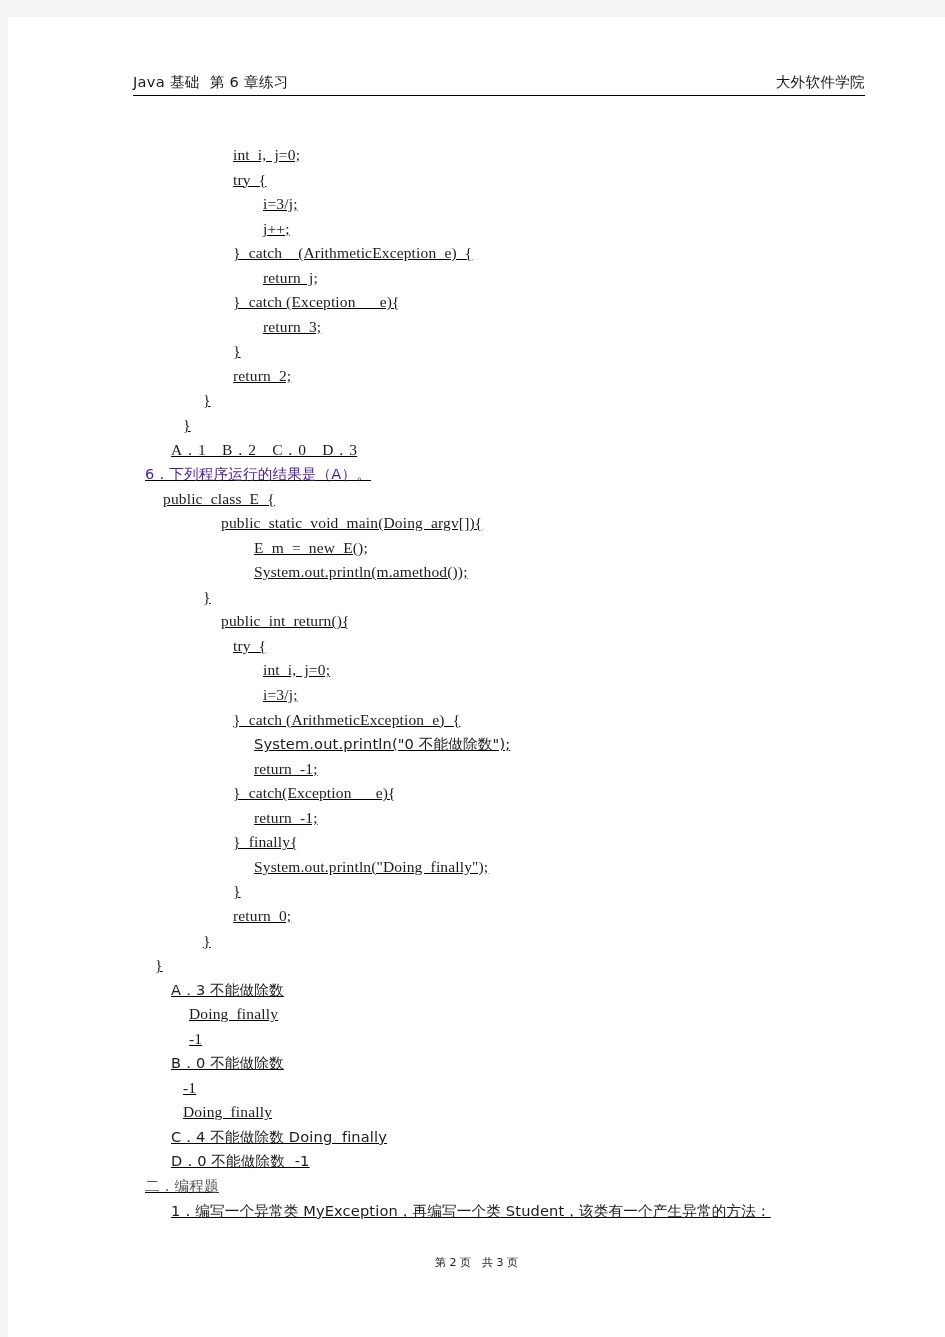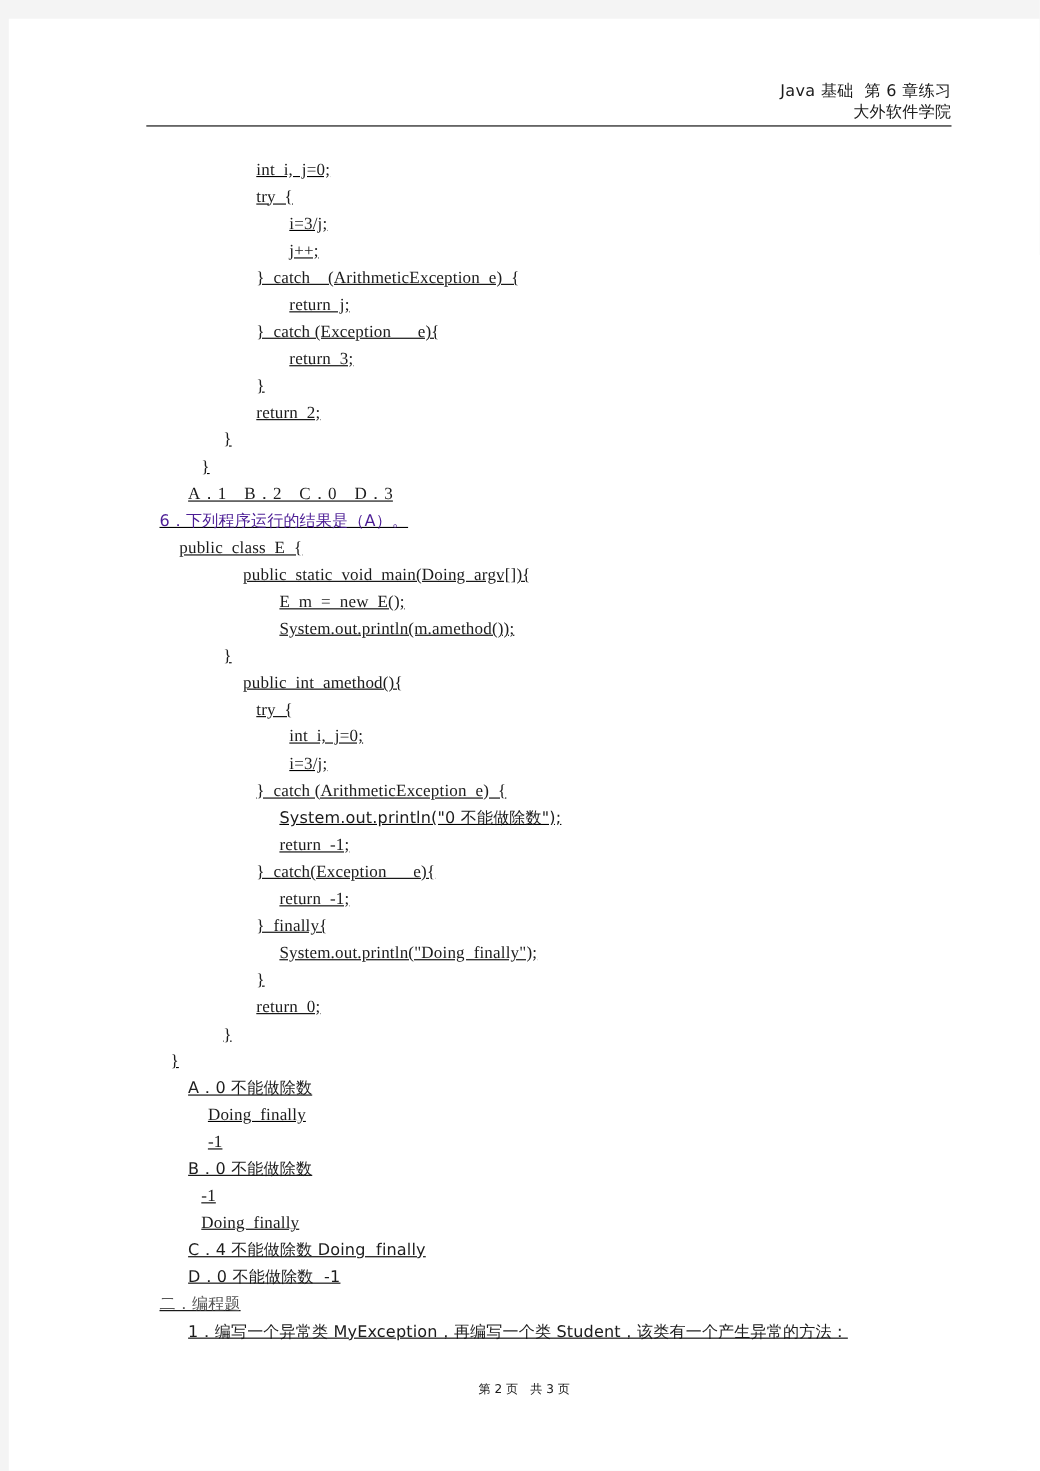--- a/index.html
+++ b/index.html
@@ -33,21 +33,20 @@
   .header {
     position: absolute;
     left: 125px;
     top: 56px;
     width: 732px;
     display: flex;
     justify-content: space-between;
     align-items: flex-end;
     border-bottom: 1.6px solid #000000;
     padding-bottom: 3px;
-    flex-direction: column;
   }
   .header-left, .header-right {
     font-size: 13.5px;
     color: #1a1a1a;
     letter-spacing: 0.3px;
     white-space: pre;
   }
 
   
   .lines {
@@ -123,36 +122,36 @@
         <div class="ln i8">return  2;</div>
         <div class="ln i6">}</div>
         <div class="ln i4">}</div>
         <div class="ln i3">A．1    B．2    C．0    D．3</div>
         <div class="ln i0 cjk q-head">6．下列程序运行的结果是（A）。</div>
         <div class="ln i2">public  class  E  {</div>
         <div class="ln i7">public  static  void  main(Doing  argv[]){</div>
         <div class="ln i9">E  m  =  new  E();</div>
         <div class="ln i9">System.out.println(m.amethod());</div>
         <div class="ln i6">}</div>
-        <div class="ln i7">public  int  amethod(){</div>
+        <div class="ln i7">public  int  return(){</div>
         <div class="ln i8">try  {</div>
         <div class="ln i10">int  i,  j=0;</div>
         <div class="ln i10">i=3/j;</div>
         <div class="ln i8">}  catch (ArithmeticException  e)  {</div>
         <div class="ln i9 cjk">System.out.println("0 不能做除数");</div>
         <div class="ln i9">return  -1;</div>
         <div class="ln i8">}  catch(Exception      e){</div>
         <div class="ln i9">return  -1;</div>
         <div class="ln i8">}  finally{</div>
         <div class="ln i9">System.out.println("Doing  finally");</div>
         <div class="ln i8">}</div>
         <div class="ln i8">return  0;</div>
         <div class="ln i6">}</div>
         <div class="ln i1">}</div>
-        <div class="ln i3 cjk">A．0 不能做除数</div>
+        <div class="ln i3 cjk">A．3 不能做除数</div>
         <div class="ln i5">Doing  finally</div>
         <div class="ln i5">-1</div>
         <div class="ln i3 cjk">B．0 不能做除数</div>
         <div class="ln i4">-1</div>
         <div class="ln i4">Doing  finally</div>
         <div class="ln i3 cjk">C．4 不能做除数 Doing  finally</div>
         <div class="ln i3 cjk">D．0 不能做除数  -1</div>
         <div class="ln i0 cjk sec-head">二．编程题</div>
         <div class="ln i3 cjk">1．编写一个异常类 MyException，再编写一个类 Student，该类有一个产生异常的方法：</div>
       </div>

